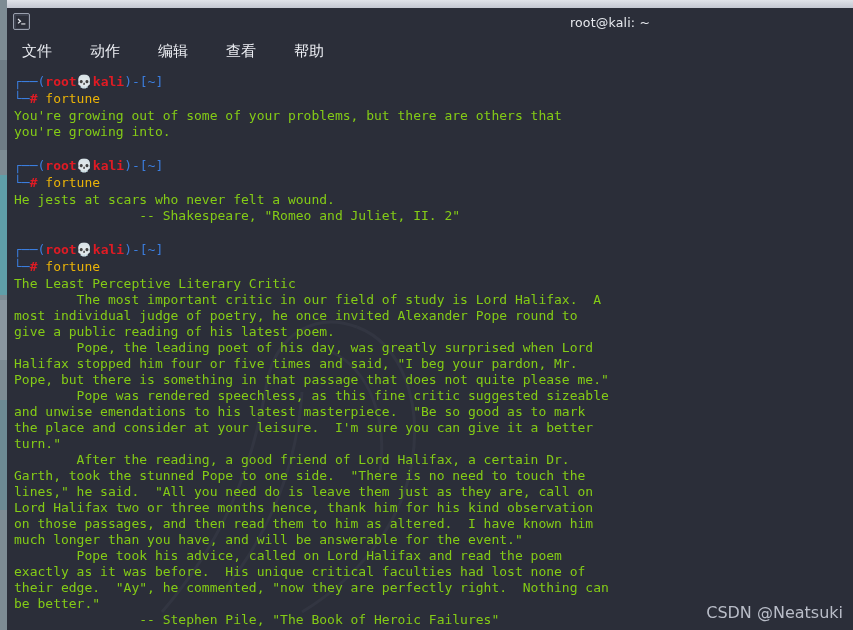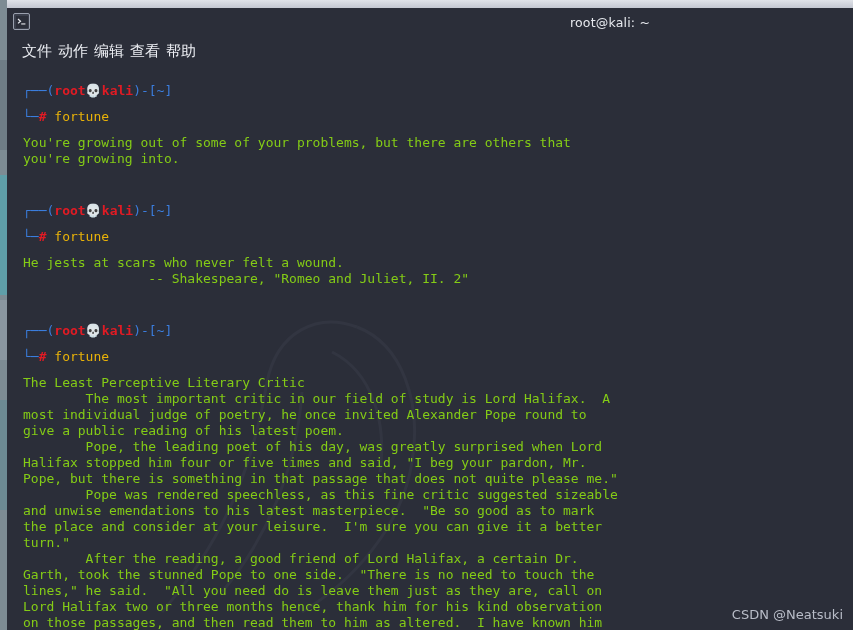--- a/index.html
+++ b/index.html
@@ -77,21 +77,21 @@
     padding-left: 360px;
   }
 
   
   #menubar {
     height: 28px;
     min-height: 28px;
     display: flex;
     align-items: center;
     padding-left: 12px;
-    gap: 0;
+    gap: 32px;
     background: #2b2e39;
   }
   .menu-item {
     color: #eceef3;
     font-size: 15px;
     font-family: "DejaVu Sans", sans-serif;
     cursor: default;
     padding: 1px 3px;
   }
 
@@ -130,40 +130,40 @@
   #screen {
     position: relative;
     z-index: 3;
     font-family: "DejaVu Sans Mono", monospace;
     font-size: 13px;
     line-height: 16px;
     white-space: pre;
     color: #e4e6ec;
   }
 
-  .blk { margin: 10px; }
+  .blk { margin: 1px; }
   .spacer { height: 16px; }
 
   .p-line1 { color: #3b7ddd; }
   .p-line2 { color: #3b7ddd; }
   .c-root  { color: #e01b24; font-weight: bold; }
   .c-skull { color: #e01b24; }
   .c-tilde { color: #3b7ddd; }
   .c-hash  { color: #e01b24; font-weight: bold; }
   .c-cmd   { color: #eab308; }
   .out     { color: #84cc16; }
 
   
   #csdn {
     position: absolute;
     right: 10px;
     bottom: 8px;
     z-index: 5;
     color: #b9bdc8;
-    font-size: 13px;
+    font-size: 16px;
     font-family: "DejaVu Sans", sans-serif;
   }
 </style>
 </head>
 <body>
 
 <div id="desktop-strip"></div>
 <div id="desktop-left">
   <div class="band-a"></div>
   <div class="band-b"></div>

